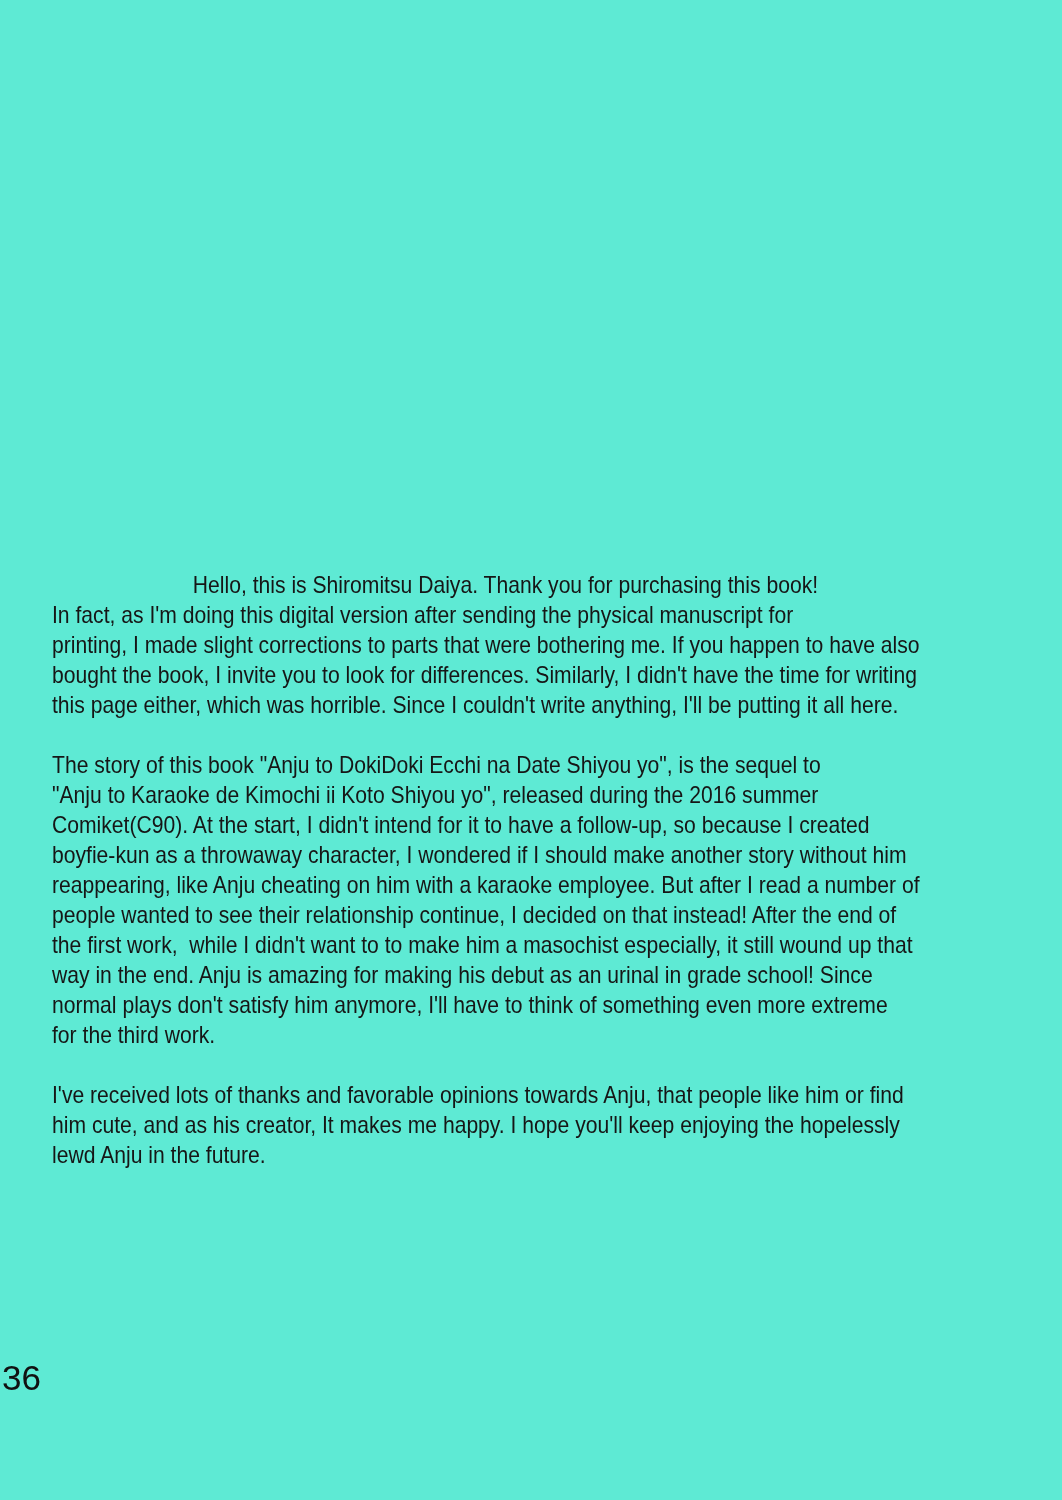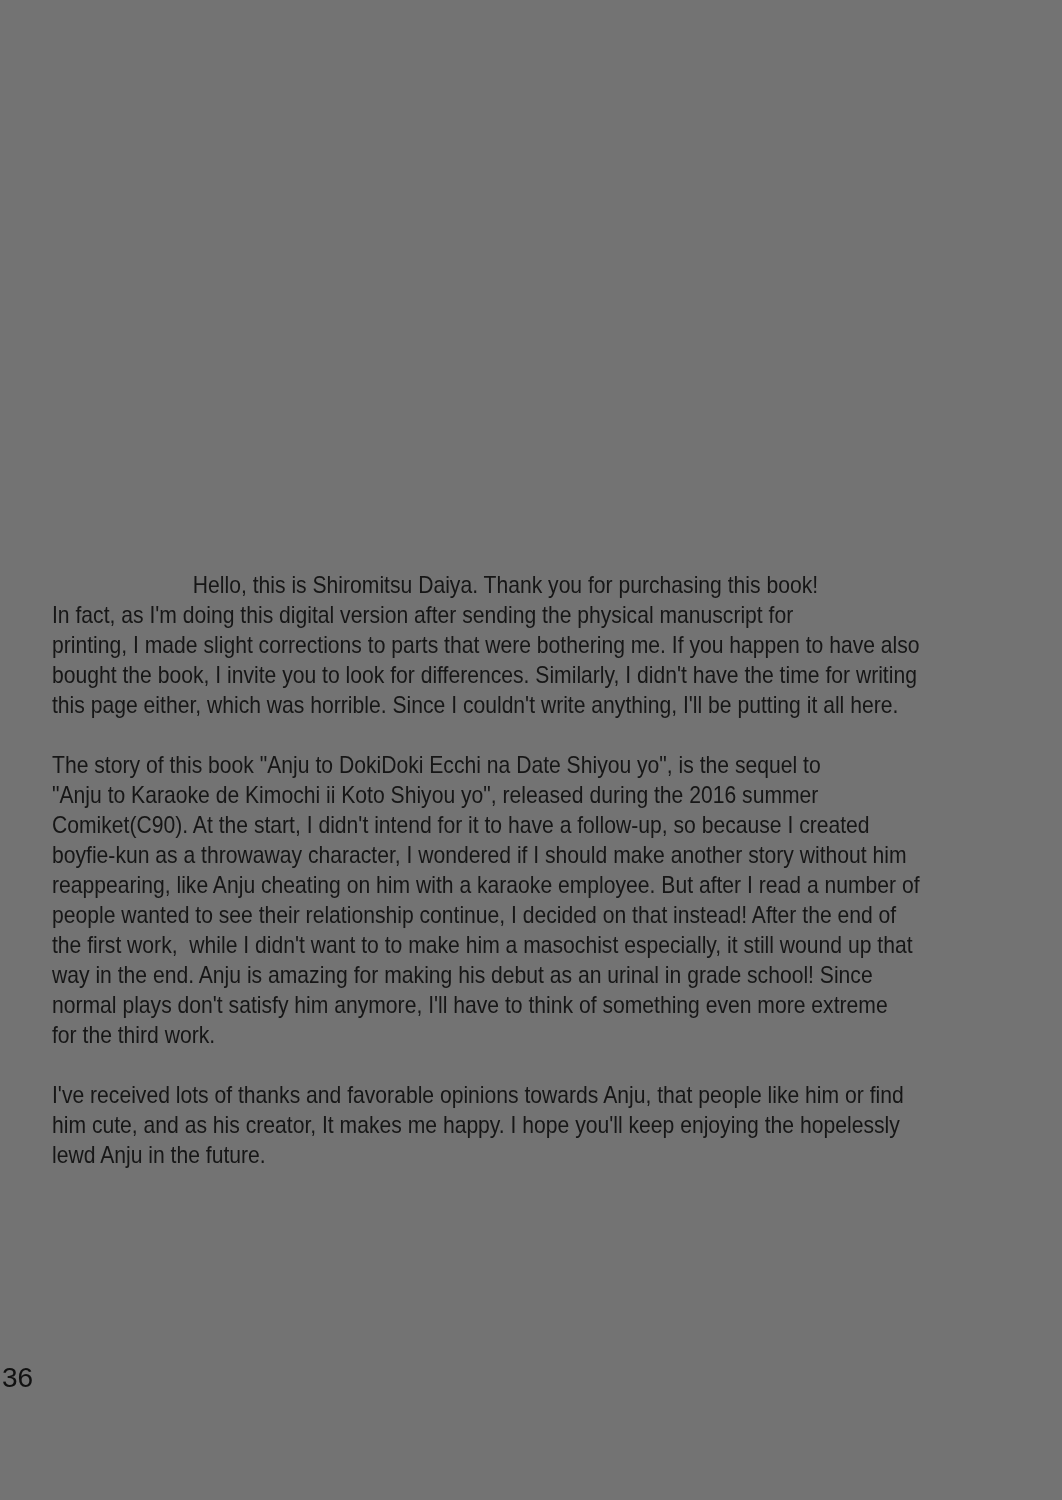--- a/index.html
+++ b/index.html
@@ -11,21 +11,21 @@
     height: 1500px;
     background: #ffffff;
     position: relative;
     overflow: hidden;
     font-family: "Liberation Sans", "DejaVu Sans", sans-serif;
     color: #1a1a1a;
   }
   .page {
     position: absolute;
     inset: 0;
-    background: #737373;
+    background: #5eead4;
   }
   .afterword-text {
     position: absolute;
     top: 570px;
     left: 52px;
     width: 1148px;               
     transform: scaleX(0.88);     
     transform-origin: top left;
     font-size: 24px;
     line-height: 30px;
@@ -42,21 +42,21 @@
     white-space: pre;            
     height: 30px;
   }
   .line.indent {
     padding-left: 160px;         
   }
   .page-number {
     position: absolute;
     left: 2px;
     top: 1364px;
-    font-size: 28px;
+    font-size: 35px;
     line-height: 28px;
     color: #111111;
   }
 </style>
 </head>
 <body>
 
 <div class="page">
 
   <div class="afterword-text">

